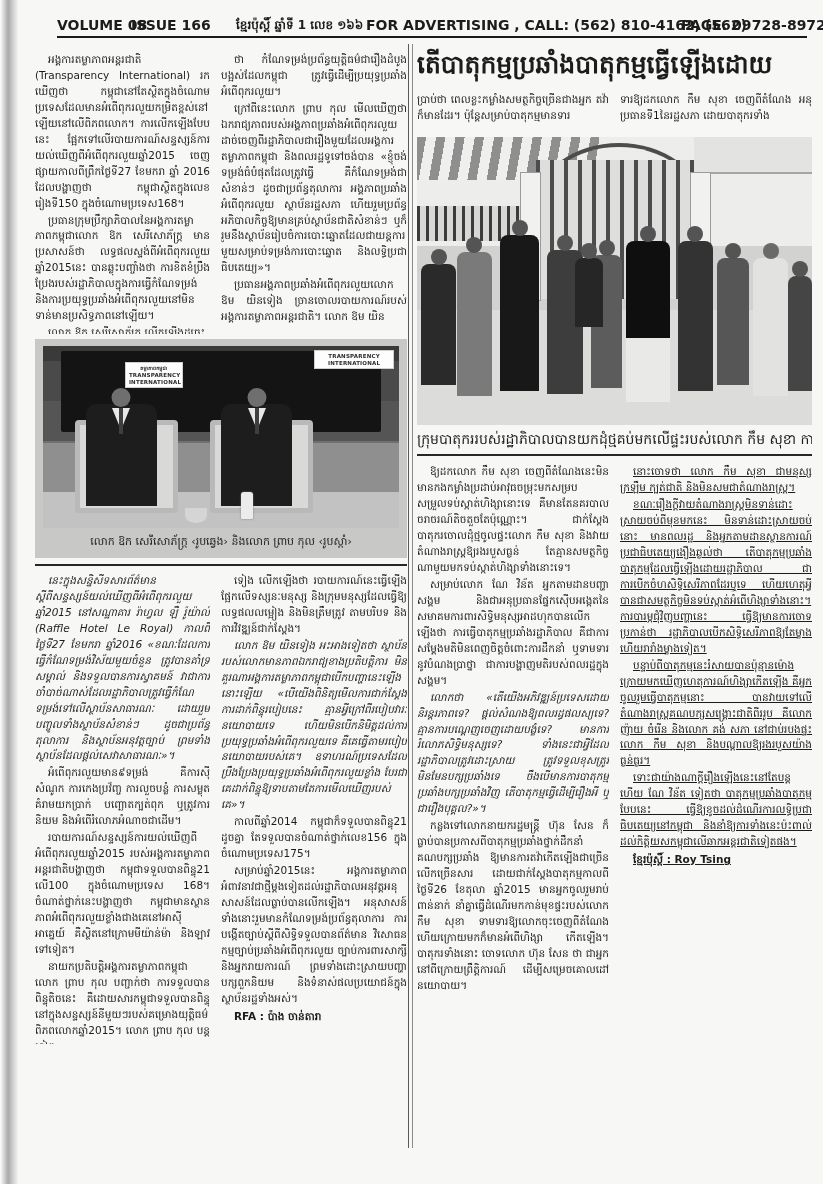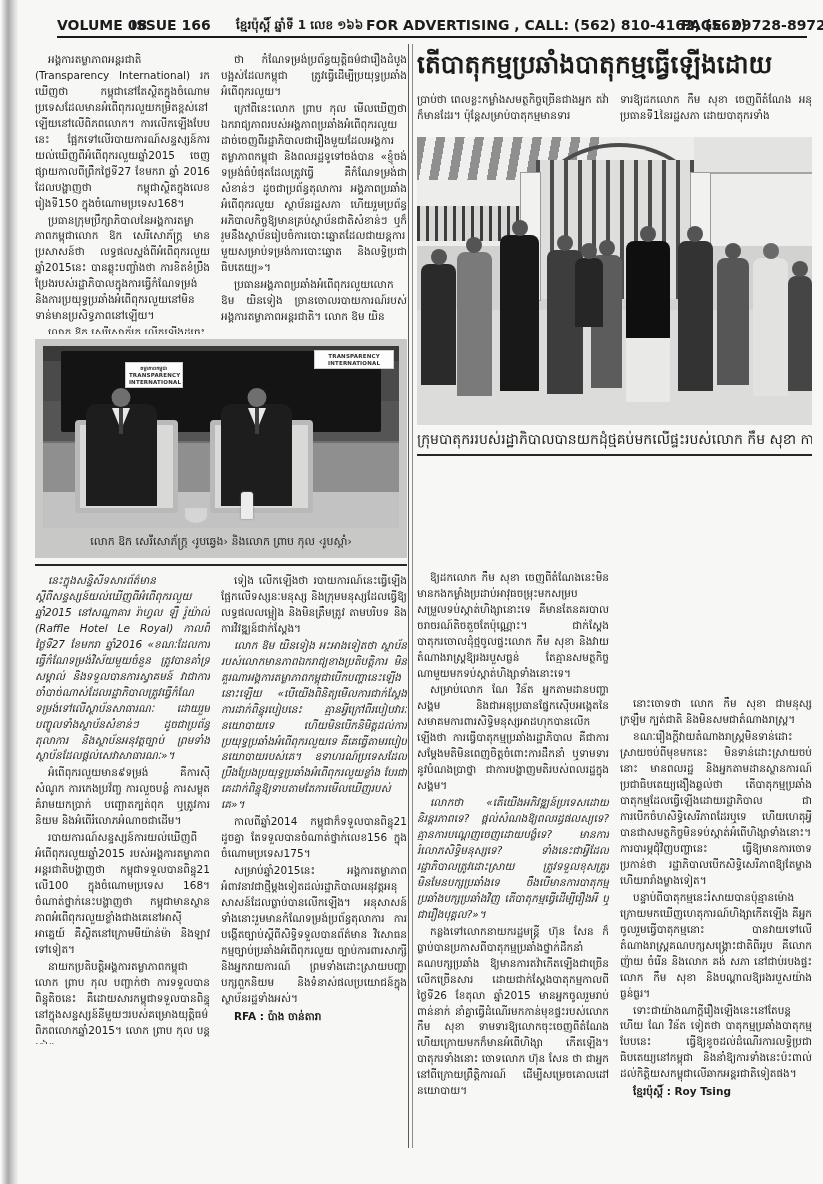--- a/index.html
+++ b/index.html
@@ -105,23 +105,23 @@
   .pr6 { left:53%; bottom:8%; width:11%; height:56%; background:#0f0f0f; }
   .pr6::after { content:""; position:absolute; bottom:0; left:0; width:100%; height:40%; background:#e9e9e8; }
   .pr7 { left:66%; bottom:12%; width:9%; height:52%; background:#333333; }
   .pr8 { left:76%; bottom:14%; width:8%; height:44%; background:#565656; }
   .pr9 { left:85%; bottom:10%; width:9%; height:48%; background:#e2e2e0; }
   .pr9::before { background:#6a6a6a; }
   .pr10 { left:94%; bottom:12%; width:6%; height:40%; background:#454545; }
   .pr11 { left:40%; bottom:34%; width:7%; height:24%; background:#262626; }
   .figcap-right { margin-top:5px; font-size:14px; height:20px; overflow:hidden; white-space:nowrap; }
   .right-rule { margin-top:4px; }
-  .cols-main { margin-top:8px; height:636px;align-items:flex-end; }
+  .cols-main { margin-top:8px; height:636px; }
   .cols-main .c1 { width:192px; }
-  .cols-main .c2 { width:192px; }
+  .cols-main .c2 { width:192px;text-decoration:underline; }
 </style>
 </head>
 <body>
 
 <div class="page">
   <div class="edge-left"></div>
 
   <div>
     <span class="mh mh-volume">VOLUME 08</span>
     <span class="mh mh-issue">ISSUE 166</span>

